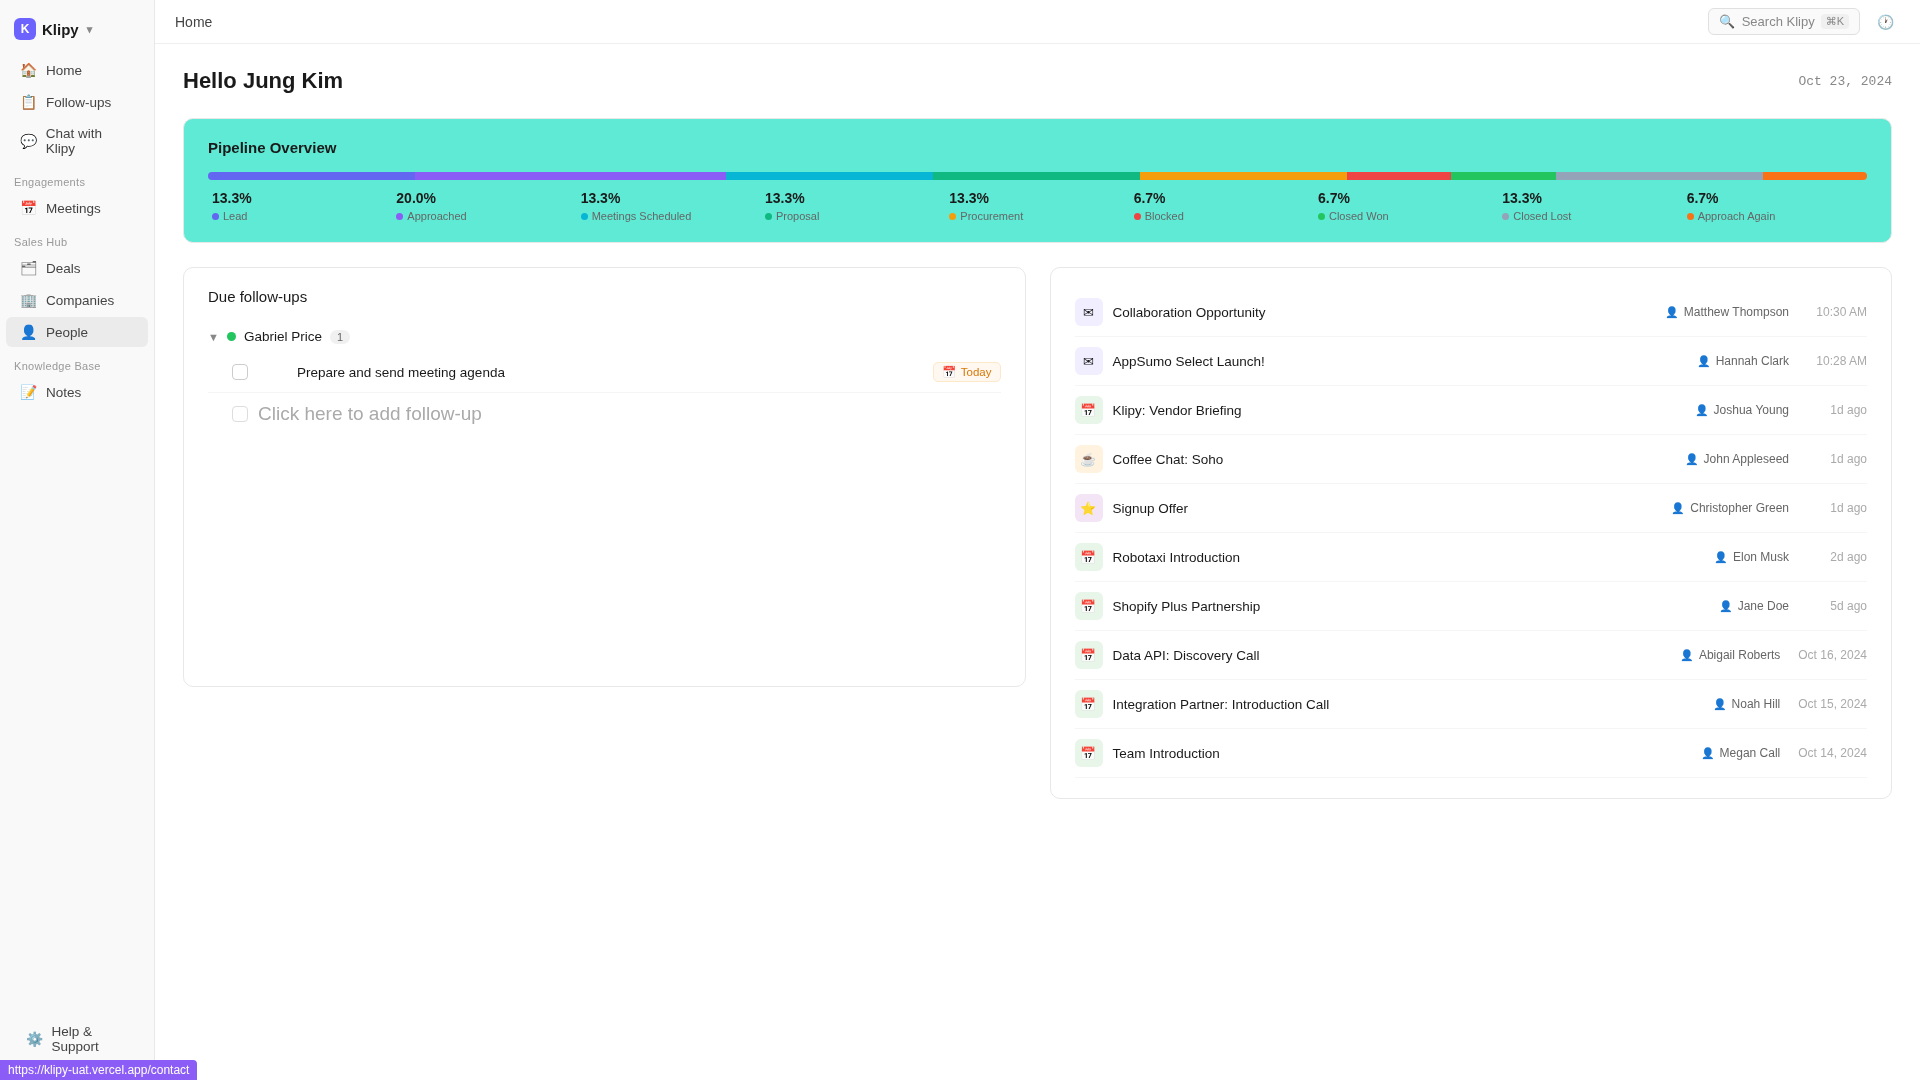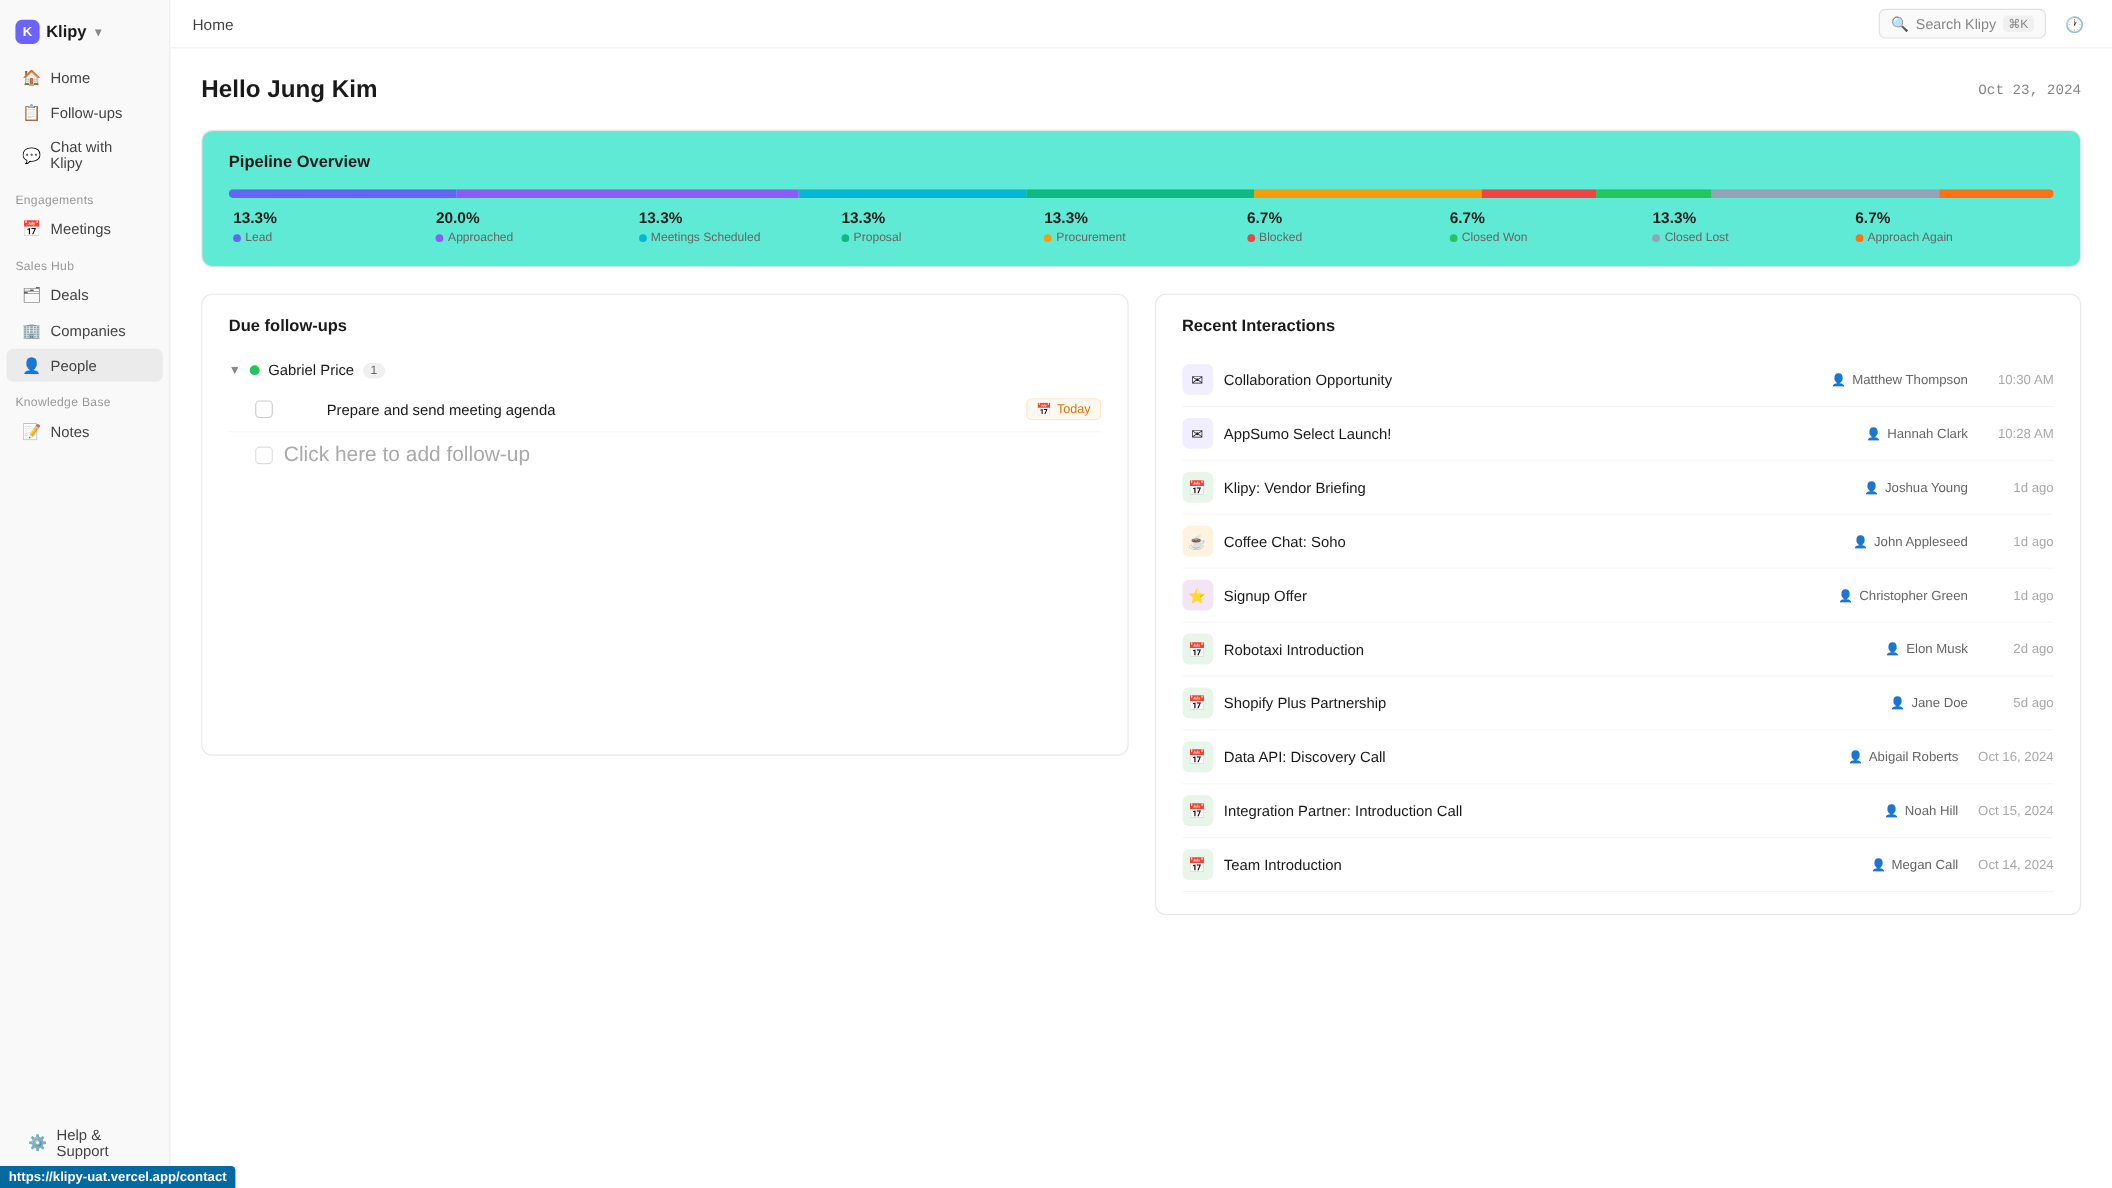--- a/index.html
+++ b/index.html
@@ -155,21 +155,21 @@
     .col-right { flex: 1; }
 
     
     .content-card {
       background: #fff;
       border: 1px solid #e8e8e8;
       border-radius: 10px;
       padding: 20px 24px;
       min-height: 420px;
     }
-    .content-card-title { font-size: 15px; font-weight: 700; margin-bottom: 16px; }
+    .content-card-title { font-size: 15px; font-weight: 400; margin-bottom: 16px; }
 
     .followup-person {
       display: flex; align-items: center; gap: 8px;
       padding: 8px 0;
       cursor: pointer;
     }
     .followup-chevron { color: #888; font-size: 11px; }
     .person-dot { width: 9px; height: 9px; border-radius: 50%; background: #22c55e; }
     .person-name { font-size: 13.5px; font-weight: 500; }
     .person-count {
@@ -221,25 +221,24 @@
       display: flex; align-items: center; gap: 5px;
       font-size: 12px; color: #666;
     }
     .interaction-person-icon { font-size: 11px; color: #aaa; }
     .interaction-time { font-size: 12px; color: #aaa; margin-left: 8px; min-width: 60px; text-align: right; }
 
     
     .bottom-tooltip {
       position: fixed;
       bottom: 0; left: 0;
-      background: #0369a1; color: #fff;
+      background: #8b5cf6; color: #fff;
       font-size: 12px;
       padding: 3px 8px;
       border-radius: 0 4px 0 0;
-      font-weight: bold;
     }
   </style>
 </head>
 <body>
 
 <nav class="sidebar">
   <div class="sidebar-logo">
     <div class="sidebar-logo-icon">K</div>
     <span>Klipy</span>
     <span class="sidebar-logo-chevron">▾</span>
@@ -417,21 +416,20 @@
 
           <div class="add-followup">
             <div class="add-followup-checkbox"></div>
             <span>Click here to add follow-up</span>
           </div>
         </div>
       </div>
 
       <div class="col-right">
         <div class="content-card">
-          <div class="content-card-title">Recent Interactions</div>
           <div id="interactions-list">
               <div class="interaction-row">
     <div class="interaction-icon" style="background:#f0eeff">✉</div>
     <span class="interaction-name">Collaboration Opportunity</span>
     <div class="interaction-person">
       <span class="interaction-person-icon">👤</span>
       <span>Matthew Thompson</span>
     </div>
     <span class="interaction-time">10:30 AM</span>
   </div>

